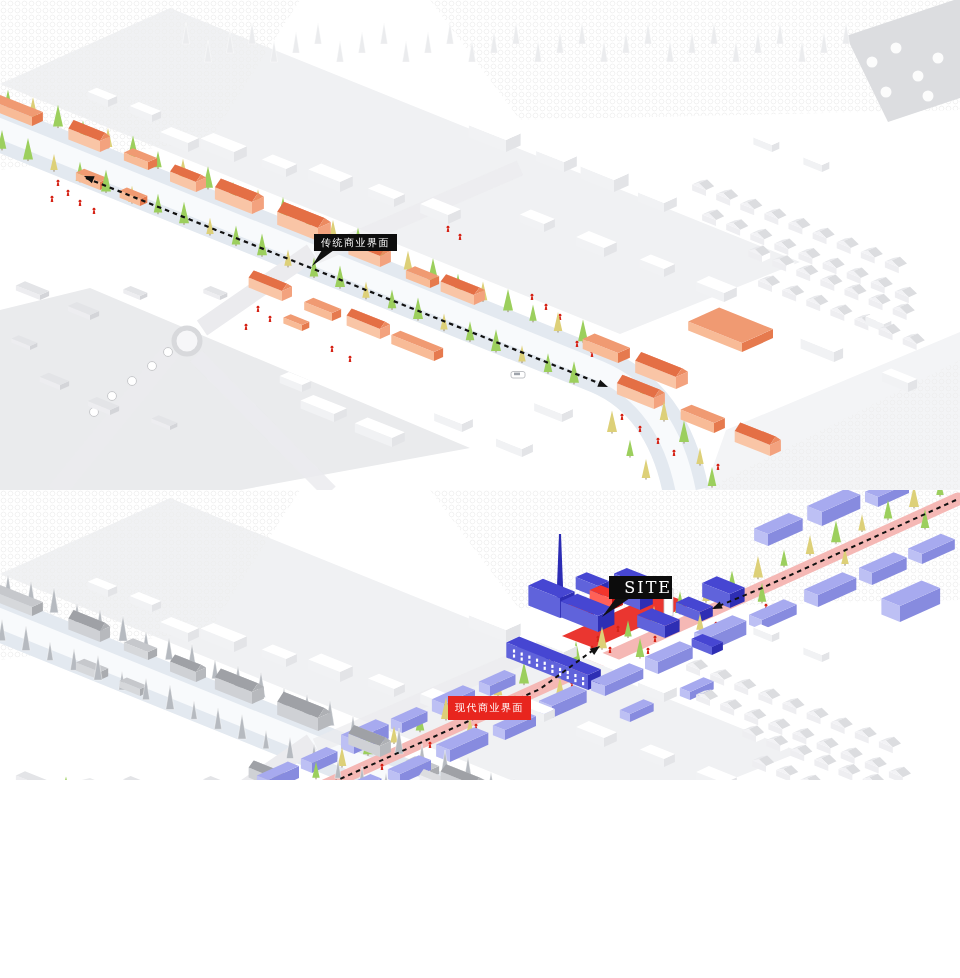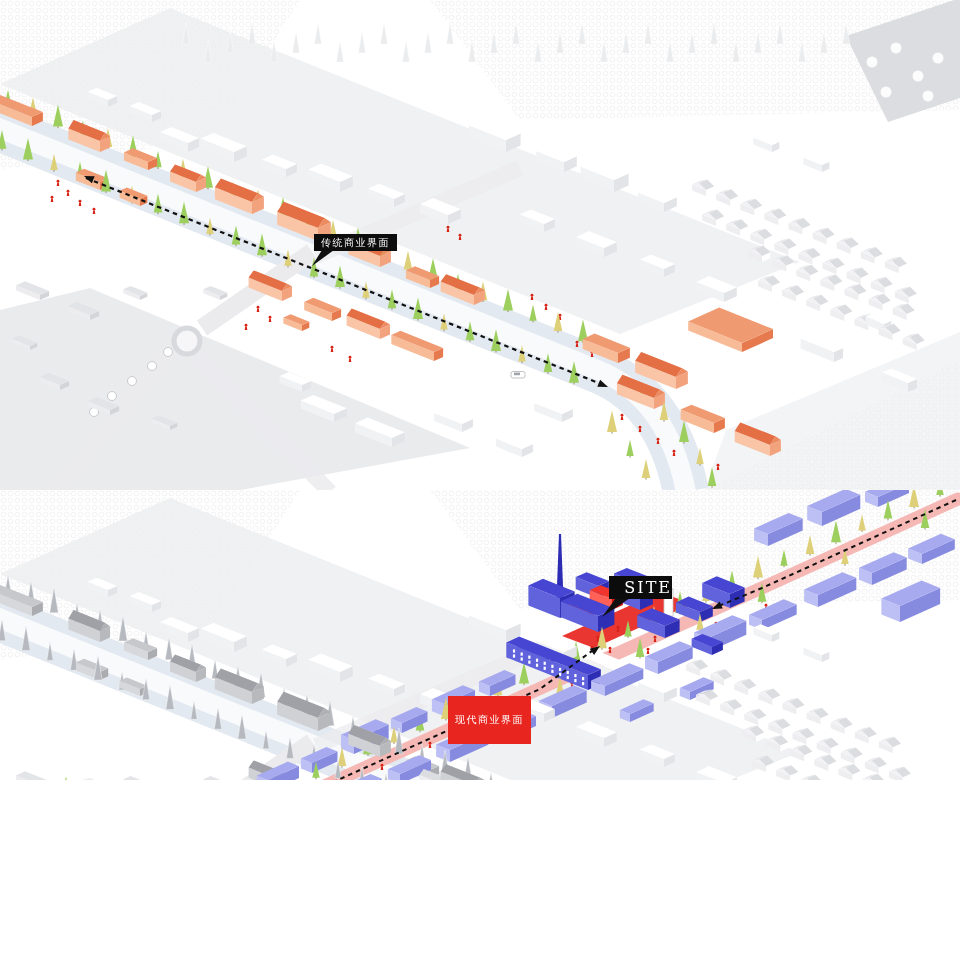--- a/index.html
+++ b/index.html
@@ -5,21 +5,21 @@
   html,body{margin:0;padding:0;background:#fff;}
   .stage{position:relative;width:960px;height:780px;overflow:hidden;background:#fff;
          font-family:"Liberation Sans",sans-serif;}
   .stage svg{position:absolute;left:0;display:block;}
   #p1{top:0;} #p2{top:490px;}
   .callout{position:absolute;color:#fff;white-space:nowrap;z-index:5;}
   .co1{left:314px;top:234px;height:17px;line-height:17px;padding:0 7px;
        font-size:10px;letter-spacing:1.5px;background:#0d0d0d;}
   .co2{left:609px;top:576px;width:63px;height:23px;line-height:23px;text-align:right;
        font-family:"DejaVu Serif",serif;font-size:16px;letter-spacing:2px;background:#0c0c0c;}
-  .co3{left:448px;top:696px;height:16px;line-height:16px;padding:16px 7px;
+  .co3{left:448px;top:696px;height:16px;line-height:16px;padding:4px 7px;
        font-size:10px;letter-spacing:1.5px;background:#e8251e;}
 </style>
 </head>
 <body>
 
 <div class="stage">
   <svg id="p1" width="960" height="490" viewBox="0 0 960 490">
       <defs>
         <pattern id="dotsp1" width="7" height="7" patternUnits="userSpaceOnUse">
           <circle cx="3.5" cy="3.5" r="2.4" fill="none" stroke="#ededee" stroke-width="0.8"></circle>

